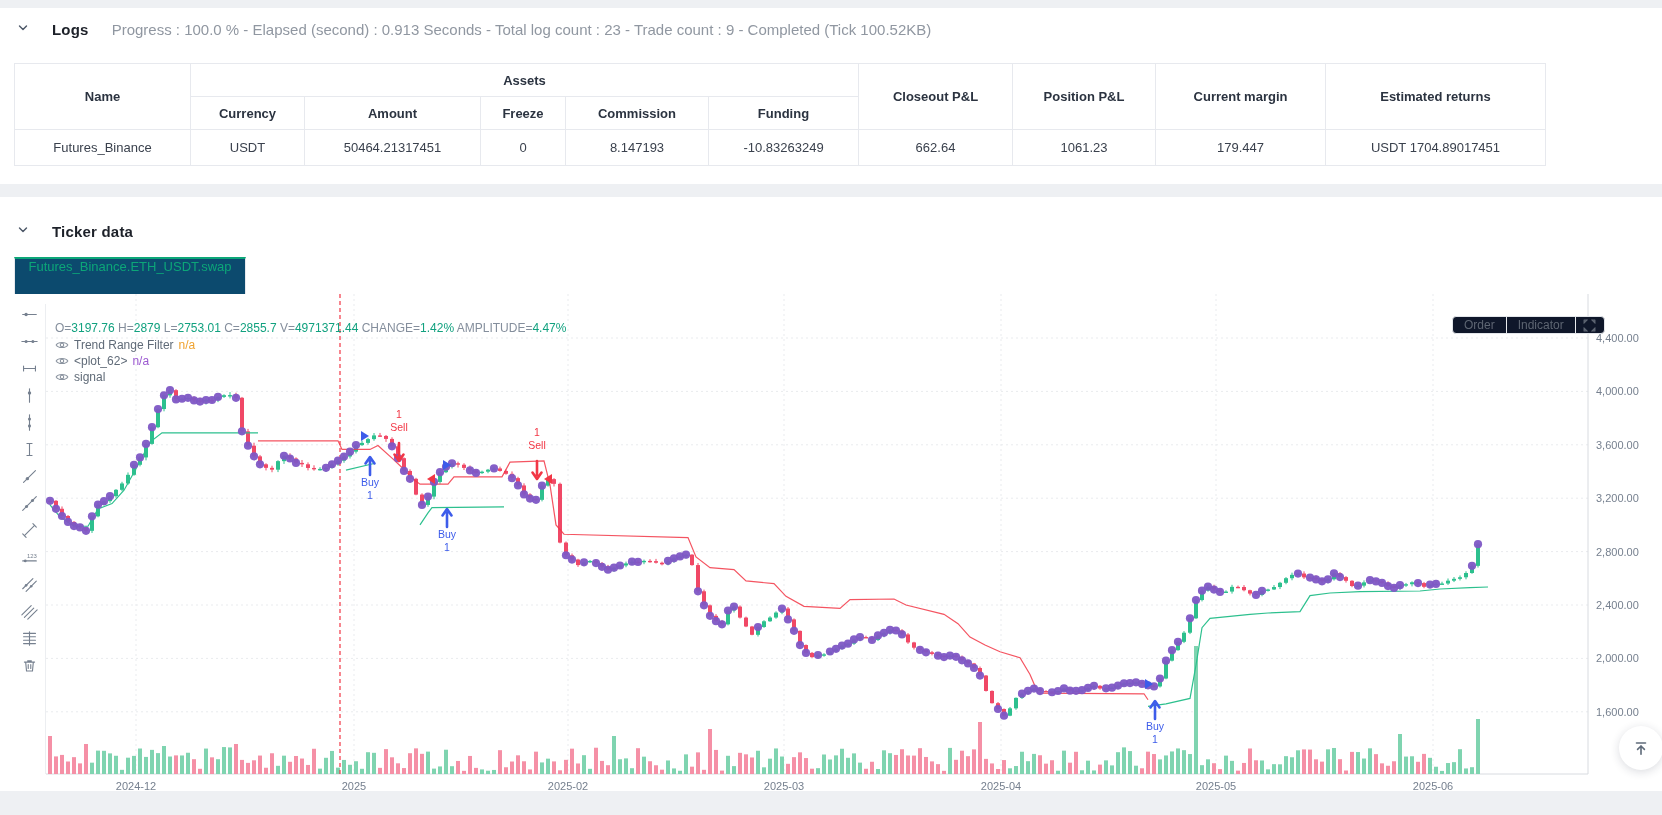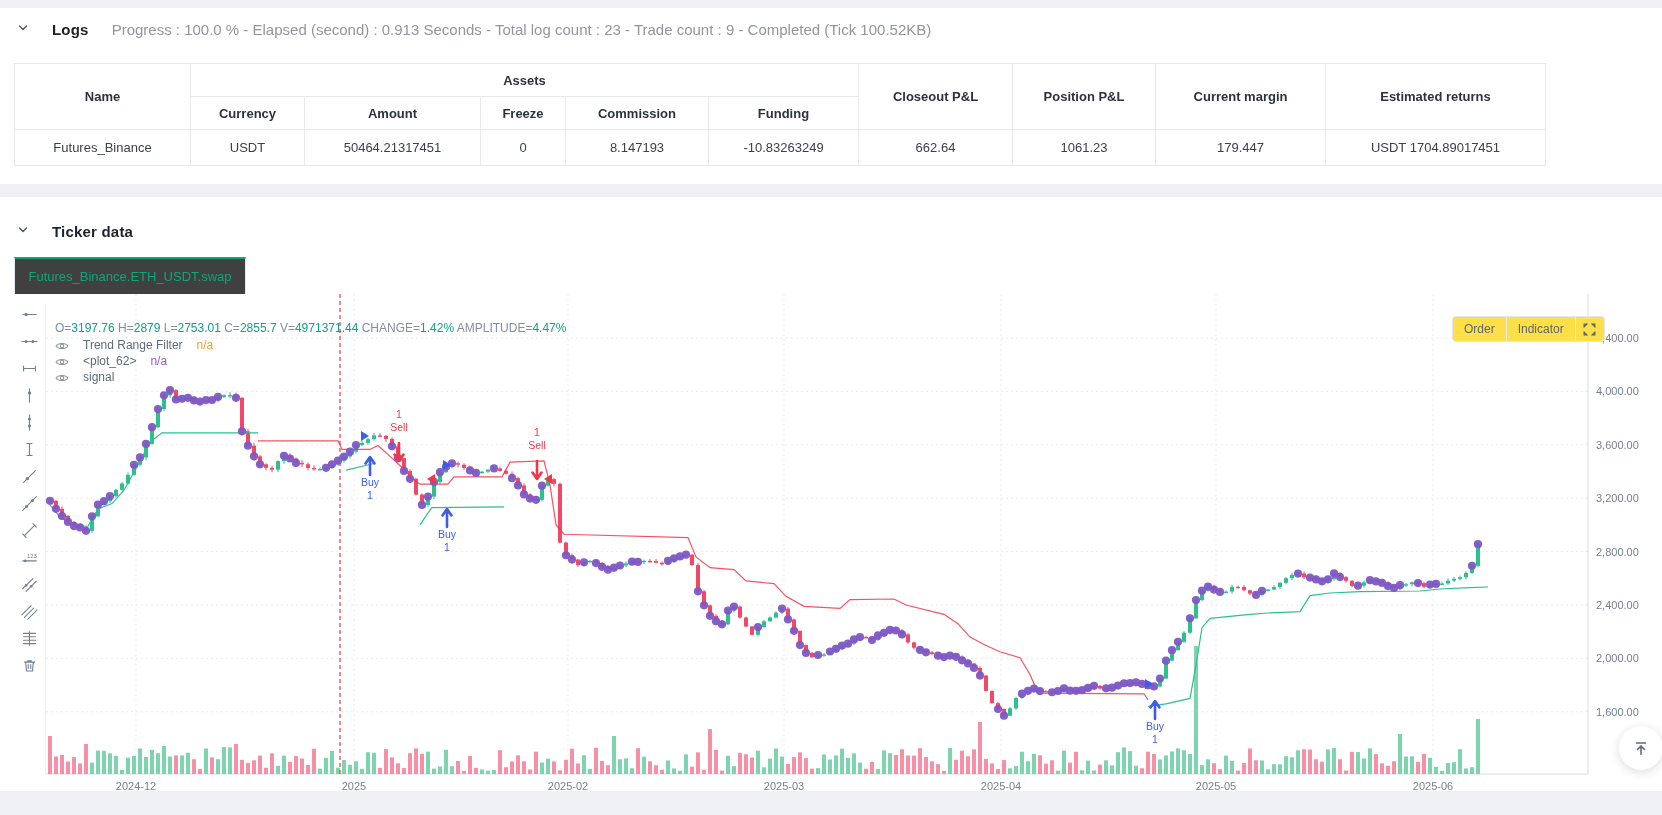--- a/index.html
+++ b/index.html
@@ -19,41 +19,41 @@
   
   table{border-collapse:collapse;margin:25px 14px 0;table-layout:fixed;font-size:13px;color:#3a414d;background:#fff}
   th,td{border:1px solid #e7e9ee;padding:0 12px;height:33px;text-align:center;overflow:hidden;white-space:nowrap;box-sizing:border-box}
   th{font-weight:700;color:#2b3340;font-size:13px}
   td{height:36px}
   .c{text-align:center}
   
   #tab{
     margin:17px 0 0 14px;width:232px;height:37px;box-sizing:border-box;
     border-top:2px solid #0ca678;border-left:1px solid #e7e9ee;border-right:1px solid #e7e9ee;
-    display:flex;align-items:center;justify-content:center;
-    color:#0ca678;font-size:13px;background:#404040;cursor:pointer
+    display:flex;align-items:flex-start;justify-content:center;
+    color:#0ca678;font-size:13px;background:#0c4a6e;cursor:pointer
   }
   
   #chart-wrap{position:relative;margin:0 14px;height:507px}
   #chart-svg{position:absolute;left:0;top:0}
   #draw-toolbar{
     position:absolute;left:0;top:10px;width:31px;height:470px;
     border-right:1px solid #eceef1;display:flex;flex-direction:column;align-items:center;z-index:3;background:transparent
   }
   .tool{width:20px;height:20px;margin-bottom:7px;display:flex;align-items:center;justify-content:center;color:#76808f;cursor:pointer}
   .tool svg{display:block}
   #legend{position:absolute;left:41px;top:27px;z-index:3;font-size:12px;line-height:15px}
   #ohlc-row{white-space:nowrap;color:#848e9c;margin-bottom:2px}
   #ohlc-row .val{color:#11a17f}
-  .ind-row{display:flex;align-items:flex-end;gap:14px;color:#606b78;margin-top:1px;height:15px}
+  .ind-row{display:flex;align-items:flex-start;gap:5px;color:#606b78;margin-top:1px;height:15px}
   .ind-row .eye{display:inline-flex;color:#8a939f;cursor:pointer}
   
   #chart-btns{
     position:absolute;left:1438px;top:22px;z-index:4;display:flex;align-items:stretch;
-    background:#fde047;border:1px solid #e3e6ea;border-radius:4px;height:26px;box-sizing:border-box;
+    background:#0f172a;border:1px solid #e3e6ea;border-radius:4px;height:18px;box-sizing:border-box;
     font-size:12px;color:#5d6572
   }
   .grp-btn{padding:0 11px;display:flex;align-items:center;border-right:1px solid #e9ebee;cursor:pointer}
   .grp-icon{width:28px;display:flex;align-items:center;justify-content:center;cursor:pointer}
   
   #back-top{
     position:absolute;left:1619px;top:726px;width:44px;height:44px;border-radius:50%;
     background:#fff;box-shadow:0 2px 10px rgba(30,40,60,.16);
     display:flex;align-items:center;justify-content:center;color:#5f6b7a;z-index:9;cursor:pointer
   }

